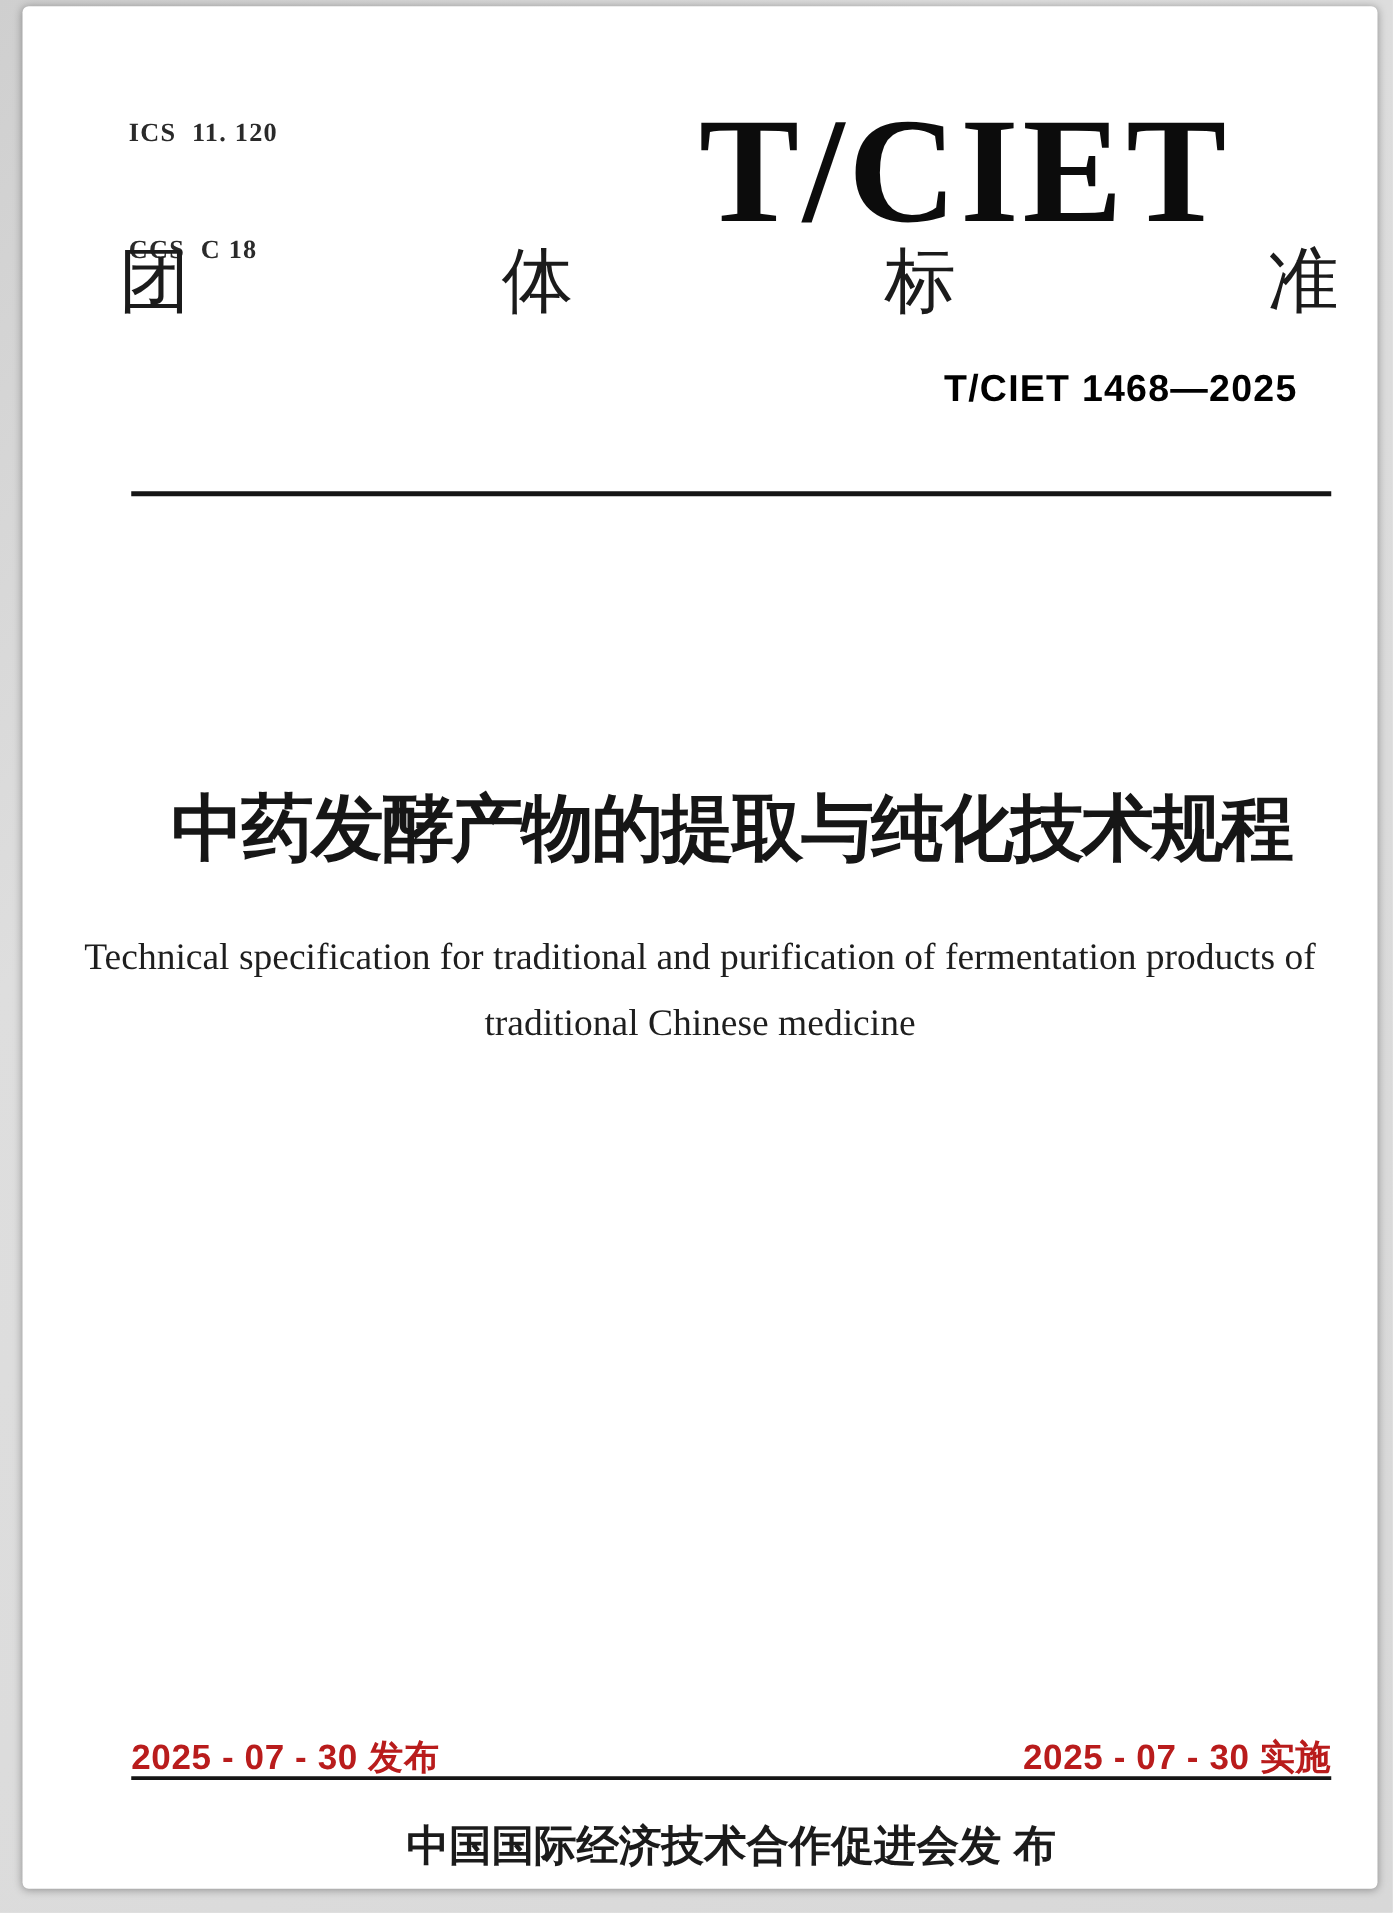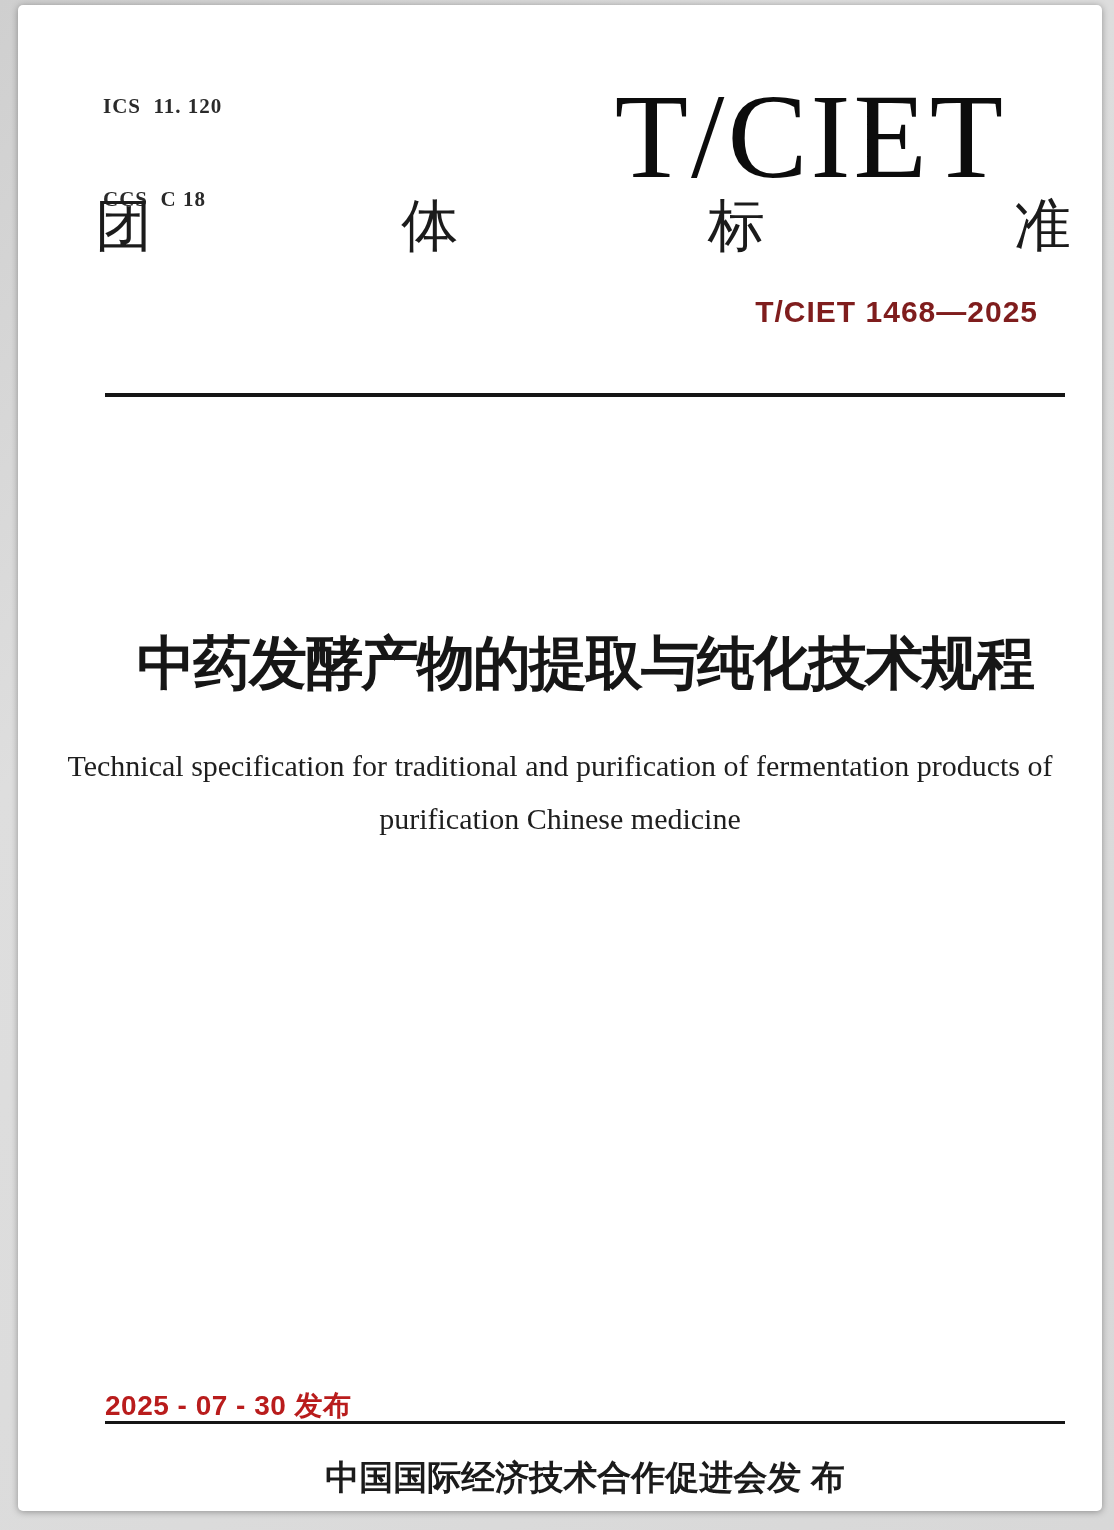--- a/index.html
+++ b/index.html
@@ -36,23 +36,23 @@
     font-weight: 700;
     font-size: 21px;
     line-height: 31px;
     letter-spacing: 1px;
     color: #2a2a2a;
     white-space: pre;
   }
   .logo {
     position: absolute;
     top: 76px;
-    right: 96px;
+    right: 118px;
     font-family: "Liberation Serif", "DejaVu Serif", serif;
-    font-weight: 400;
+    font-weight: 700;
     font-size: 120px;
     line-height: 112px;
     letter-spacing: 3px;
     color: #0c0c0c;
   }
   .category-row {
     position: absolute;
     left: 77px;
     top: 188px;
     width: 976px;
@@ -63,21 +63,21 @@
     font-weight: 500;
     color: #1b1b1b;
   }
   .std-number {
     position: absolute;
     top: 290px;
     right: 64px;
     font-size: 30px;
     font-weight: 700;
     letter-spacing: 1px;
-    color: #7f1d1d;
+    color: #000000;
   }
   .rule {
     position: absolute;
     left: 87px;
     width: 960px;
     background: #151515;
   }
   .rule-top { top: 388px; height: 4px; }
   .rule-bottom { top: 1416px; height: 3px; }
   .title-zh {
@@ -153,25 +153,26 @@
     </div>
 
     <div class="std-number">T/CIET 1468—2025</div>
 
     <div class="rule rule-top"></div>
 
     <div class="title-zh">中药发酵产物的提取与纯化技术规程</div>
 
     <div class="title-en">
       <div>Technical specification for traditional and purification of fermentation products of</div>
-      <div>purification Chinese medicine</div>
+      <div>traditional Chinese medicine</div>
     </div>
 
     <div class="dates-row">
       <span>2025 - 07 - 30 发布</span>
+      <span>2025 - 07 - 30 实施</span>
     </div>
 
     <div class="rule rule-bottom"></div>
 
     <div class="footer">
       <span>中国国际经济技术合作促进会</span>
       <span>发 布</span>
     </div>
 
   </div>

